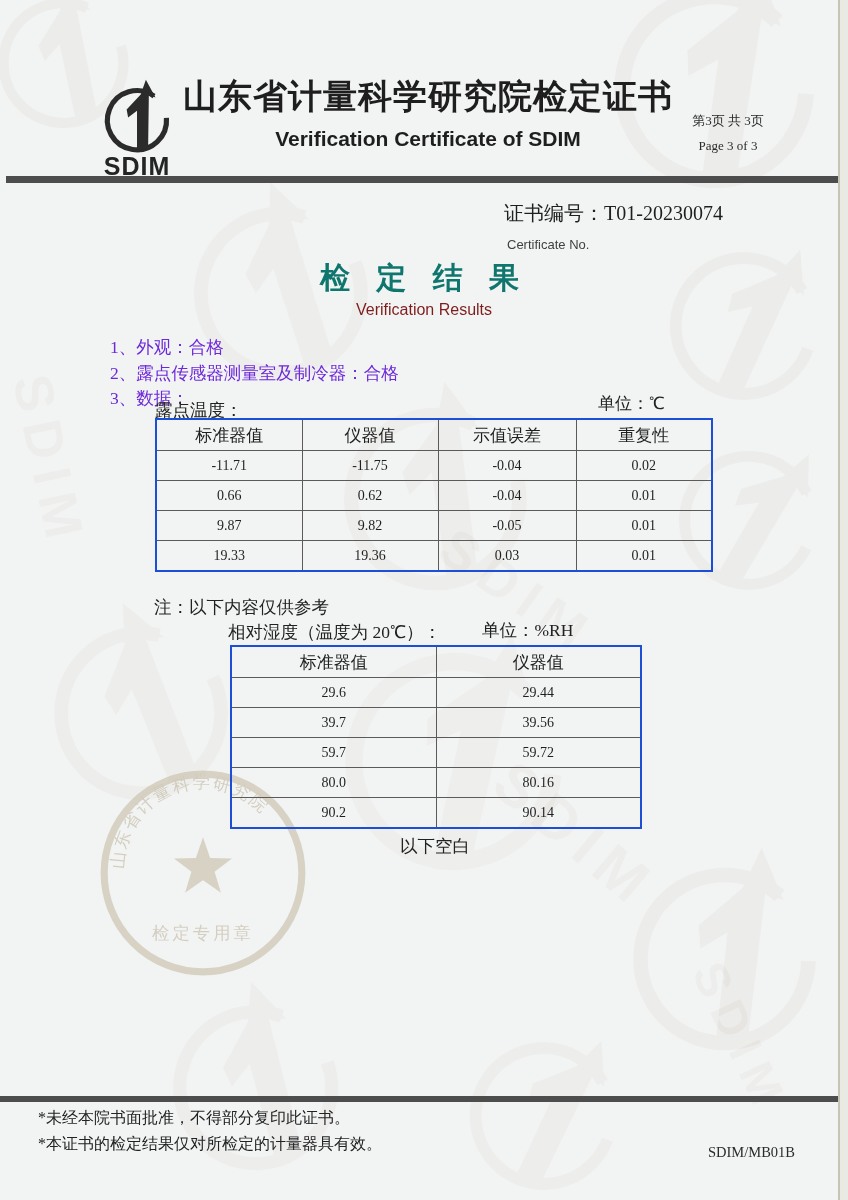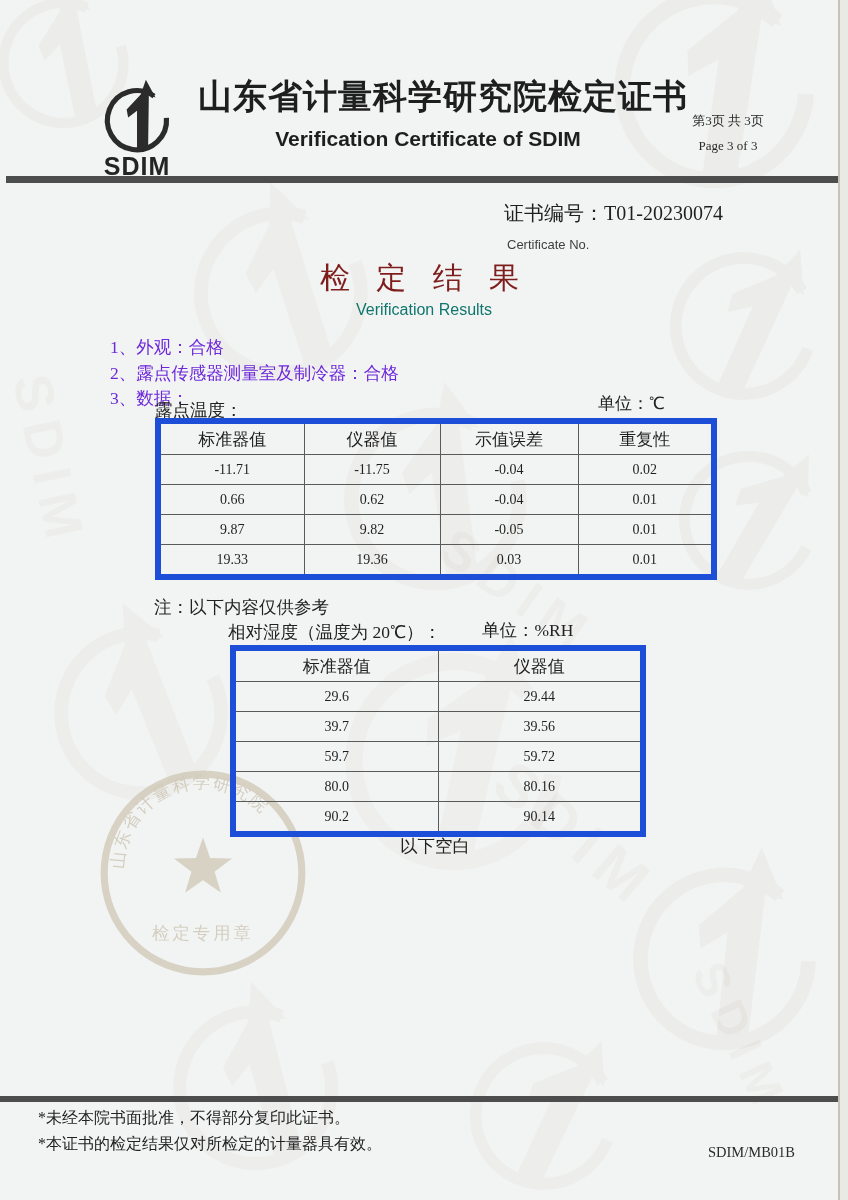--- a/index.html
+++ b/index.html
@@ -24,59 +24,59 @@
 
   
   #logo { position:absolute; left:84px; top:78px; width:106px; text-align:center; }
   #logo svg { width:74px; height:82px; color:#2b2b2b; display:block; margin:0 auto; }
   #logo-acronym {
     display:block; margin-top:-8px;
     font-family:"Liberation Sans", sans-serif; font-weight:bold;
     font-size:25px; letter-spacing:1px; color:#242424;
   }
   #title-cn {
-    position:absolute; left:168px; top:74px; width:520px; text-align:right;
+    position:absolute; left:168px; top:74px; width:520px; text-align:center;
     font-size:34px; font-weight:600; letter-spacing:1px; color:#1e1e1e; white-space:nowrap;font-family:Liberation Serif, serif;
   }
   #title-en {
     position:absolute; left:168px; top:127px; width:520px; text-align:center;
     font-family:"Liberation Sans", sans-serif; font-weight:bold; font-size:21px; color:#1e1e1e;
   }
   #page-no { position:absolute; left:650px; top:108px; width:156px; text-align:center;
     font-size:13px; line-height:25px; color:#2a2a2a; }
 
   .rule { position:absolute; left:6px; right:5px; height:7px; background:#4d4d4d; }
   #rule-top { top:176px; }
   #rule-bottom { top:1096px; left:0; height:6px; }
 
   #cert-no { position:absolute; left:504px; top:200px; font-size:20px; color:#1f1f1f; }
   #cert-no-en { position:absolute; left:507px; top:237px;
     font-family:"Liberation Sans", sans-serif; font-size:13px; color:#404040; }
 
   #results-title {
     position:absolute; left:0; top:258px; width:848px; text-align:center;
-    font-weight:normal; font-size:30px; letter-spacing:9px; color:#7f1d1d;
+    font-weight:bold; font-size:30px; letter-spacing:9px; color:#0f766e;
     font-family:"Liberation Sans", sans-serif;
   }
   #results-sub {
     position:absolute; left:0; top:301px; width:848px; text-align:center;
-    font-family:"Liberation Sans", sans-serif; font-size:16px; color:#0f766e;
+    font-family:"Liberation Sans", sans-serif; font-size:16px; color:#7f1d1d;
   }
 
   #findings { position:absolute; left:110px; top:335px; font-size:17.5px; line-height:25.5px; color:#6d28d9; }
 
   #dew-caption { position:absolute; left:155px; top:398px; font-size:17.5px; }
   #dew-unit    { position:absolute; left:598px; top:392px; font-size:17px;text-align:right; }
 
   table.tbl { border-collapse:collapse; table-layout:fixed; background:transparent; }
   table.tbl th, table.tbl td {
     border:1px solid #5a5a5a; text-align:center; vertical-align:middle;
     font-weight:normal; padding:0; color:#1f1f1f;
   }
-  table.tbl { border:6px solid #1d4ed8; }
+  table.tbl { border:2px solid #1d4ed8; }
   table.tbl th { font-size:17px; height:30px; }
   table.tbl td { font-size:14px; height:29px; }
 
   #dew-table { position:absolute; left:155px; top:418px; width:556px; }
   #hum-table { position:absolute; left:230px; top:645px; width:410px; }
 
   #note-line   { position:absolute; left:154px; top:595px; font-size:17.5px; }
   #hum-caption { position:absolute; left:228px; top:620px; font-size:17.5px; }
   #hum-unit    { position:absolute; left:482px; top:618px; font-size:17.5px; }
   #end-marker  { position:absolute; left:230px; top:834px; width:410px; text-align:center; font-size:17.5px; }

